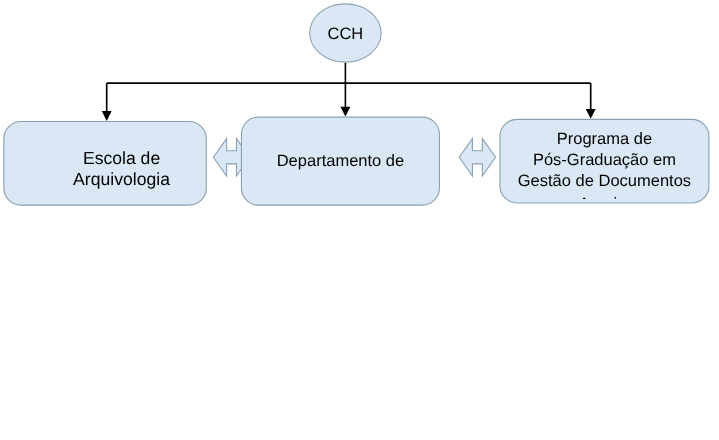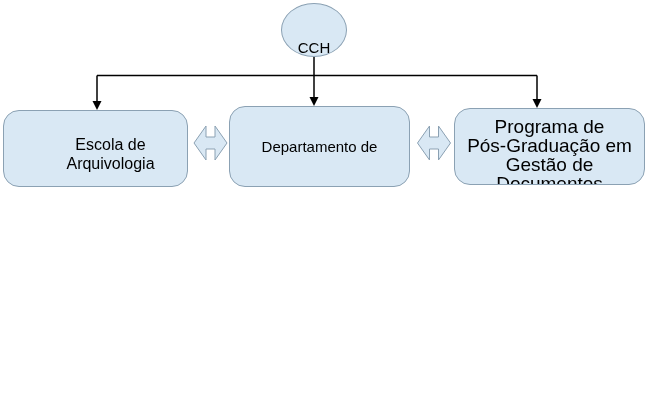--- a/index.html
+++ b/index.html
@@ -27,21 +27,21 @@
     position: absolute;
     left: 281px;
     top: 3px;
     width: 66px;
     height: 54px;
     background: #d9e8f4;
     border: 1px solid #8ba1b3;
     border-radius: 50%;
     box-sizing: border-box;
     display: flex;
-    align-items: flex-end;
+    align-items: center;
     justify-content: center;
     font-size: 15px;
     color: #000000;
   }
   .node {
     position: absolute;
     background: #d9e8f4;
     border: 1px solid #8ba1b3;
     border-radius: 16px;
     box-sizing: border-box;
@@ -56,37 +56,37 @@
     height: 77px;
     display: flex;
     flex-direction: column;
     justify-content: flex-end;
     padding-bottom: 13px;
     font-size: 16px;
     line-height: 19px;
     padding-left: 30px;
   }
   .node-2 {
-    left: 229px;
+    left: 219px;
     top: 106px;
     width: 181px;
     height: 81px;
     display: flex;
     flex-direction: column;
     justify-content: center;
     font-size: 15px;
     line-height: 19px;
   }
   .node-3 {
     left: 454px;
     top: 108px;
     width: 191px;
     height: 77px;
     padding-top: 8px;
-    font-size: 19px;
+    font-size: 15px;
     line-height: 19px;
     box-sizing: border-box;
   }
   .clipped-line {
     height: 5px;
     overflow: hidden;
     margin-top: 2px;
   }
 </style>
 </head>

